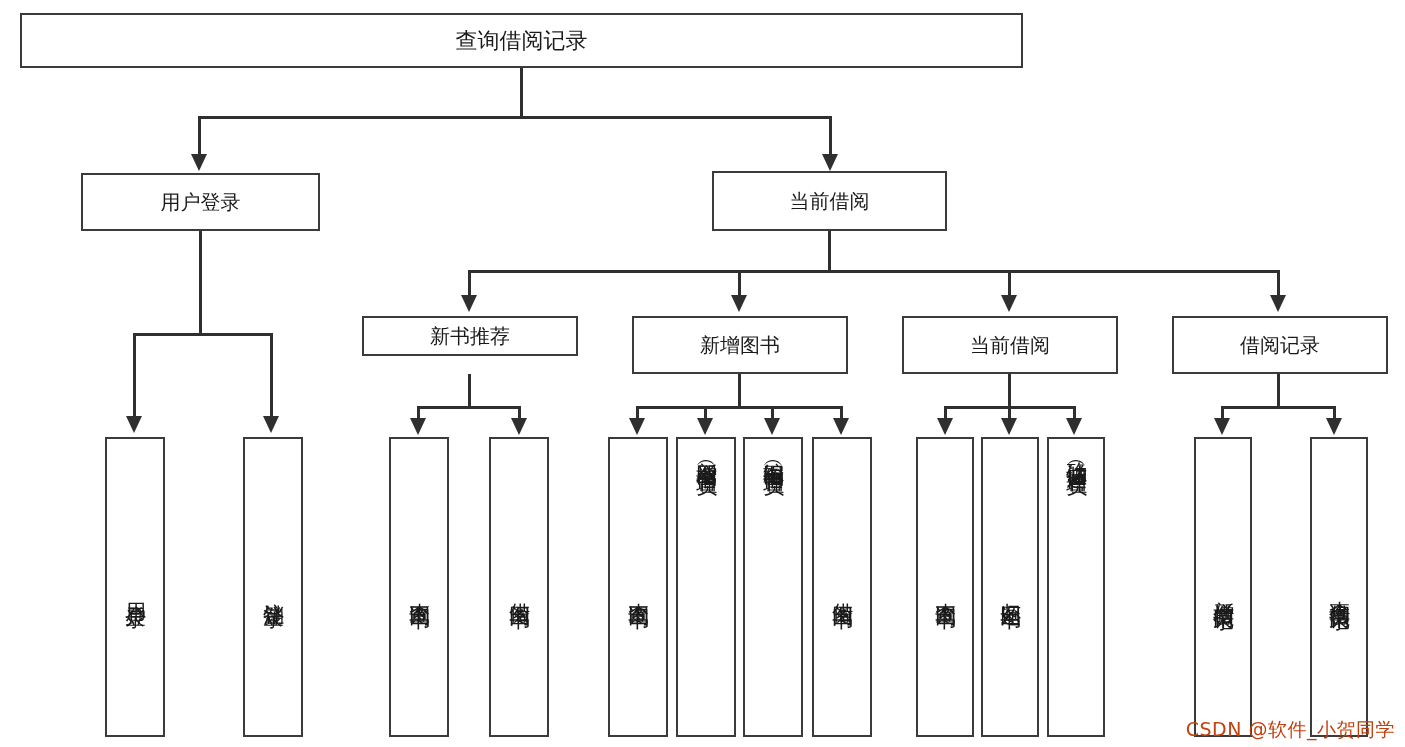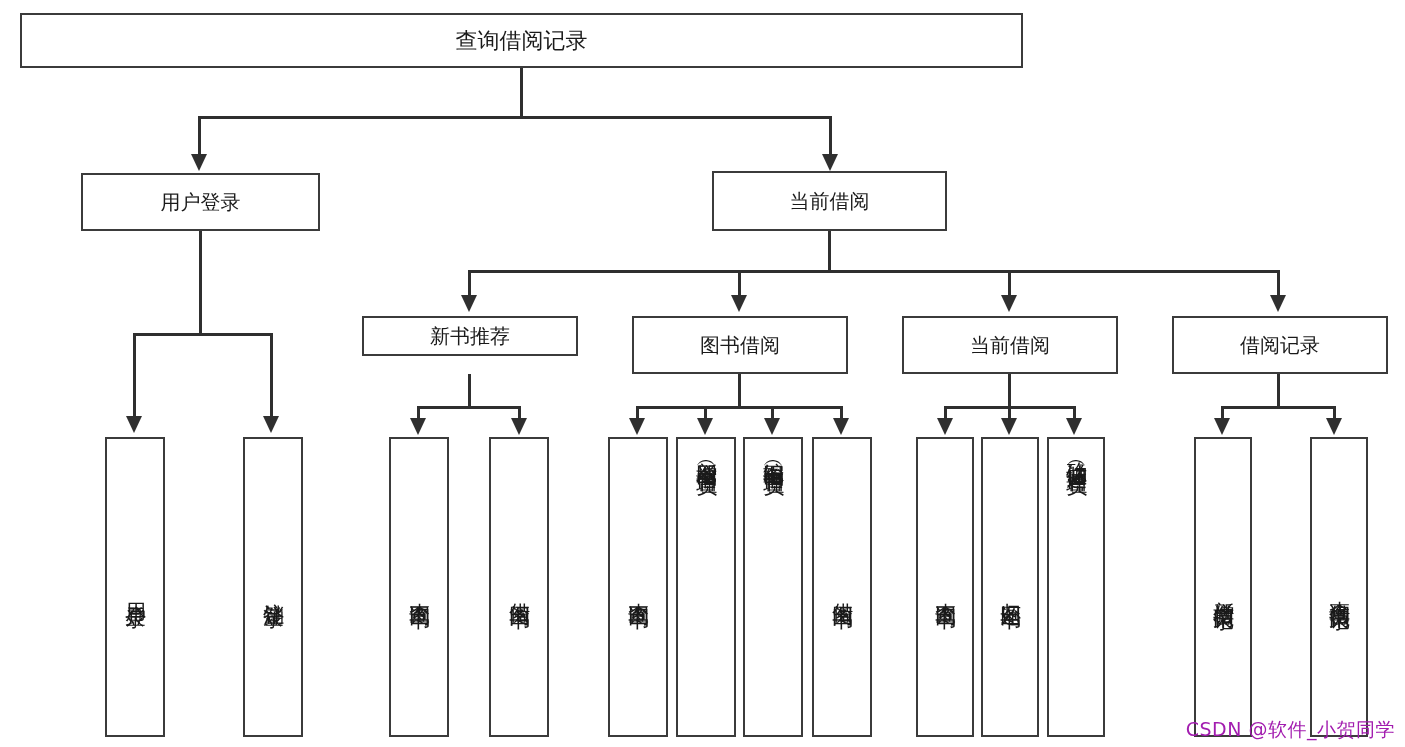--- a/index.html
+++ b/index.html
@@ -65,21 +65,21 @@
     border-left: 8px solid transparent;
     border-right: 8px solid transparent;
     border-top: 17px solid #2f2f2f;
   }
   
   #watermark {
     position: absolute;
     right: 10px;
     bottom: 4px;
     font-size: 19px;
-    color: #a21caf;
+    color: #c2410c;
     white-space: nowrap;
     letter-spacing: 0.5px;
   }
 </style>
 </head>
 <body>
 
 <div id="canvas">
 
   <div class="node root" style="left:20px; top:13px; width:1003px; height:55px;">
@@ -119,21 +119,21 @@
   <div class="arrow" style="left:731px; top:295px;"></div>
   <div class="edge vline" style="left:1008px; top:270px; width:3px; height:27px;"></div>
   <div class="arrow" style="left:1001px; top:295px;"></div>
   <div class="edge vline" style="left:1277px; top:270px; width:3px; height:27px;"></div>
   <div class="arrow" style="left:1270px; top:295px;"></div>
 
   <div class="node mid" style="left:362px; top:316px; width:216px; height:40px;">
     <span>新书推荐</span>
   </div>
   <div class="node mid" style="left:632px; top:316px; width:216px; height:58px;">
-    <span>图书借阅</span>
+    <span>新增图书</span>
   </div>
   <div class="node mid" style="left:1172px; top:316px; width:216px; height:58px;">
     <span>借阅记录</span>
   </div>
   <div class="node mid" style="left:902px; top:316px; width:216px; height:58px;">
     <span>当前借阅</span>
   </div>
 
   <div class="edge vline" style="left:468px; top:374px; width:3px; height:34px;"></div>
   <div class="edge hline" style="left:417px; top:406px; width:104px; height:3px;"></div>

